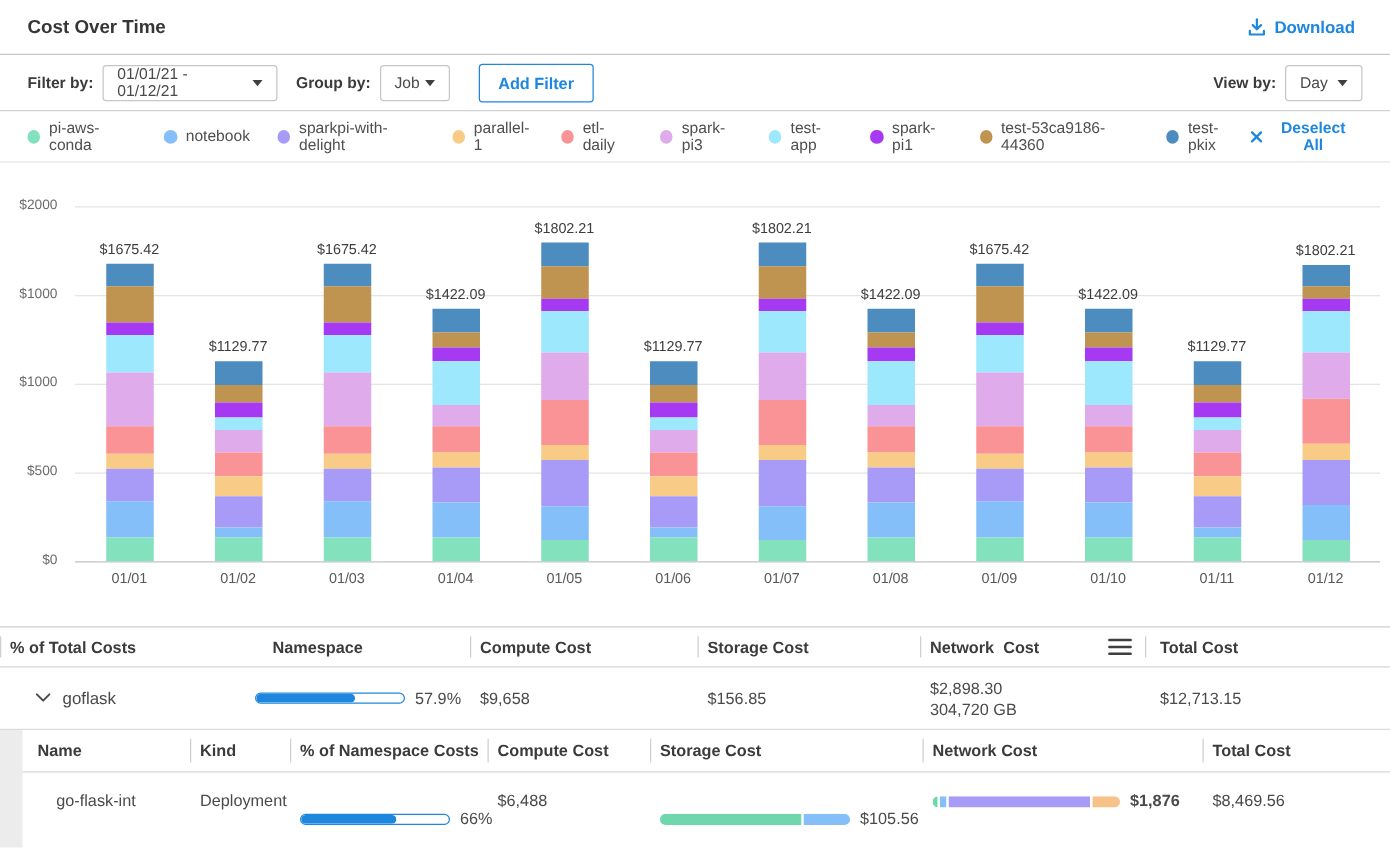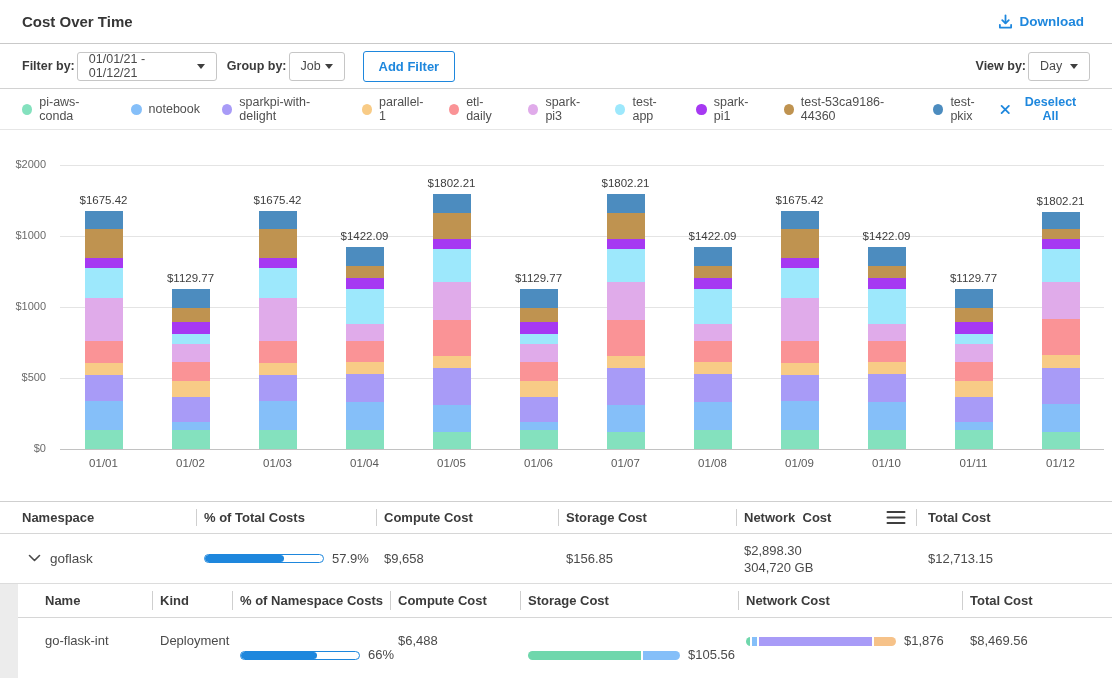--- a/index.html
+++ b/index.html
@@ -9,21 +9,21 @@
     font-family: "Liberation Sans", sans-serif;
   }
   
   .hdr { display:flex; justify-content:space-between; align-items:center;
          height:44px; padding:0 22px; border-bottom:1px solid #c9c9c9; }
   .title { font-size:15px; font-weight:bold; color:#363636; margin:0; }
   .dl { display:flex; align-items:center; gap:7px; background:none; border:none;
         color:#1e87dd; font-weight:bold; font-size:13.5px; cursor:pointer; font-family:inherit; }
   
   .fbar { display:flex; align-items:center; height:45px; padding:0 22px;
-          border-bottom:1px solid #d2d2d2; gap:2px; }
+          border-bottom:1px solid #d2d2d2; gap:7px; }
   .lbl { font-size:12.5px; font-weight:bold; color:#3b3b3b; white-space:nowrap; }
   .dd { height:29px; border:1px solid #c6c6c6; border-radius:3px; background:#fff;
         display:flex; align-items:center; justify-content:space-between;
         padding:0 11px; font-size:12.5px; color:#4a4a4a; cursor:pointer; }
   .dd-date { width:140px; margin-right:8px; }
   .dd-job  { width:56px;  margin-right:16px; }
   .dd-day  { width:62px; }
   .caret { width:0; height:0; border-left:4.5px solid transparent;
            border-right:4.5px solid transparent; border-top:5.5px solid #3f3f3f; }
   .addf { border:1px solid #1e87dd; background:#fff; color:#1e87dd; font-weight:bold;
@@ -74,30 +74,30 @@
   .pill { width:120px; height:9px; border:1px solid #1e87dd; border-radius:5px;
           background:#fff; overflow:hidden; flex:none; }
   .pill-fill { height:100%; background:#1e87dd; border-radius:4px; }
   .twolines { line-height:17px; }
   
   .nested { display:flex; height:94px; }
   .strip { width:18px; background:#ececec; }
   .wl { flex:1; }
   .wl-h, .wl-r { display:grid; grid-template-columns:134px 80px 158px 130px 218px 224px 150px; }
   .wl-h { height:34px; border-bottom:1px solid #d6d6d6; }
-  .wl-h .hcell.first { padding-left:27px; }
+  .wl-h .hcell.first { padding-left:12px; }
   .wl-r { height:60px; font-size:13px; color:#4a4a4a; }
   .wl-r > div { padding-top:14px; }
   .wl-name { padding-left:27px; line-height:18px; }
   .flexline { display:flex; align-items:center; gap:8px; padding-left:8px; }
   .mbar { height:9px; border-radius:5px; overflow:hidden; display:flex; gap:2px; flex:none; }
   .mbar-storage { width:152px; }
   .mbar-net { width:150px; }
   .mseg { height:100%; }
-  .netlines { display:flex; flex-direction:column; gap:9px; padding-left:8px; }
+  .netlines { display:flex; flex-direction:column; gap:9px; padding-left:8px;font-weight:bold; }
   .mlabel { font-size:13px; color:#4a4a4a; line-height:18px; white-space:nowrap; }
 </style>
 </head>
 <body>
 
 <div>
 
   <div class="hdr">
     <h1 class="title">Cost Over Time</h1>
     <button class="dl">
@@ -392,22 +392,22 @@
         <span class="xlab">01/08</span>
         <span class="xlab">01/09</span>
         <span class="xlab">01/10</span>
         <span class="xlab">01/11</span>
         <span class="xlab">01/12</span>
       </div>
   </div>
 
   <div class="ns-table">
     <div class="ns-h">
+      <div class="hcell">% of Total Costs</div>
       <div class="hcell first">Namespace</div>
-      <div class="hcell">% of Total Costs</div>
       <div class="hcell">Compute Cost</div>
       <div class="hcell">Storage Cost</div>
       <div class="hcell hnet">
         <span class="pre">Network  Cost</span>
         <span class="burger">
           <svg width="20" height="15" viewBox="0 0 20 15" stroke="#3f3f3f" stroke-width="2" stroke-linecap="round">
             <path d="M1.5 2h17M1.5 7.5h17M1.5 13h17"></path>
           </svg>
         </span>
       </div>

